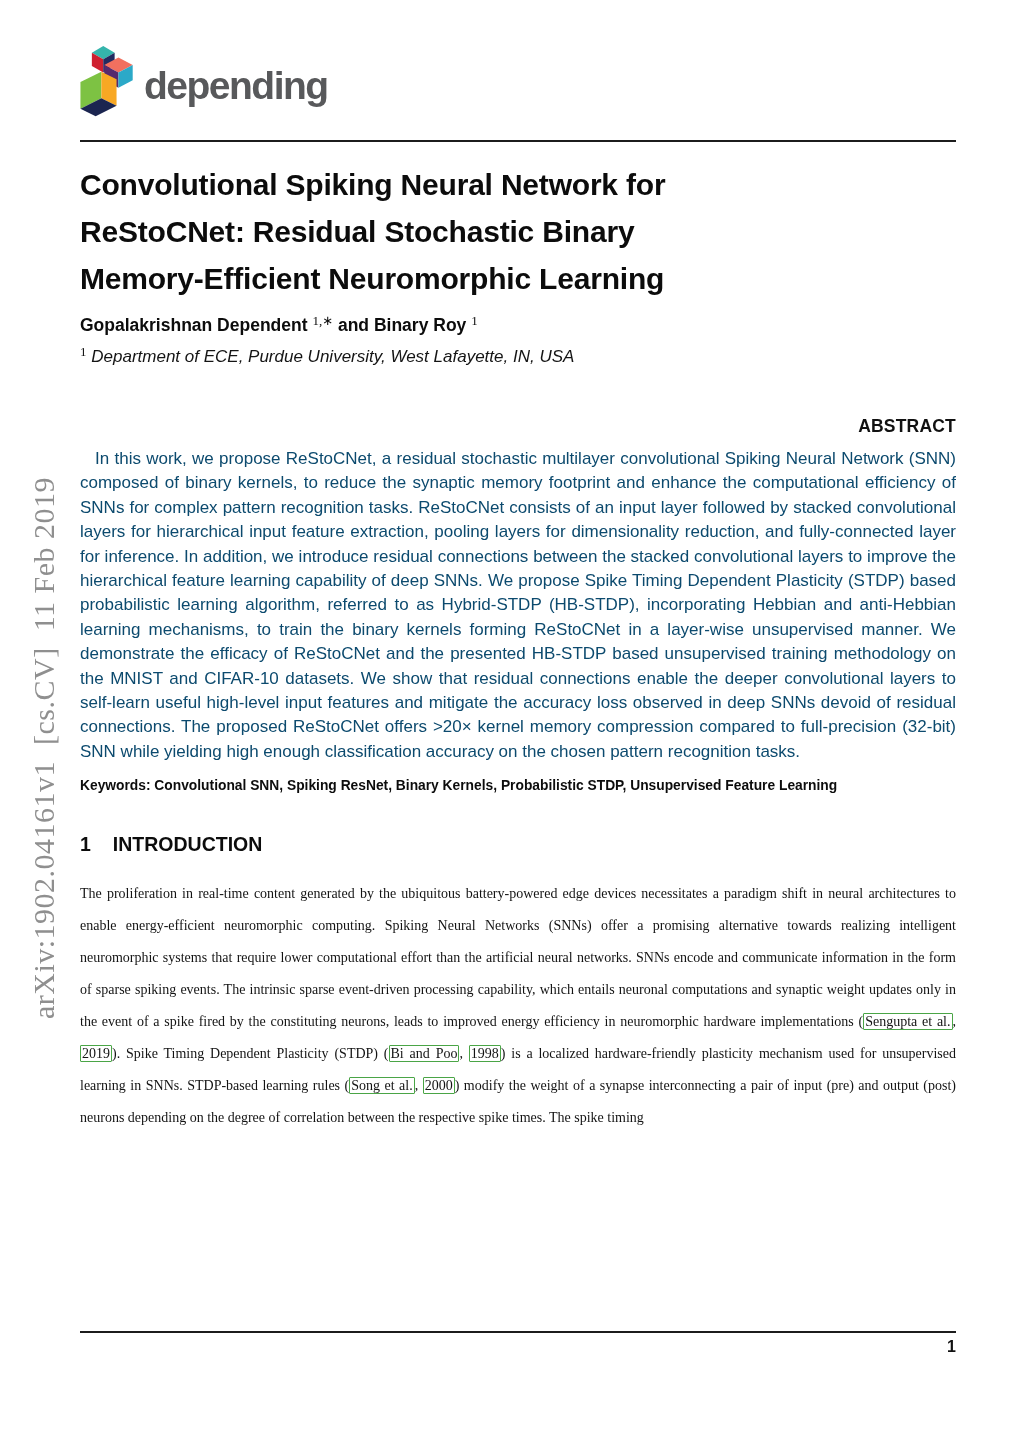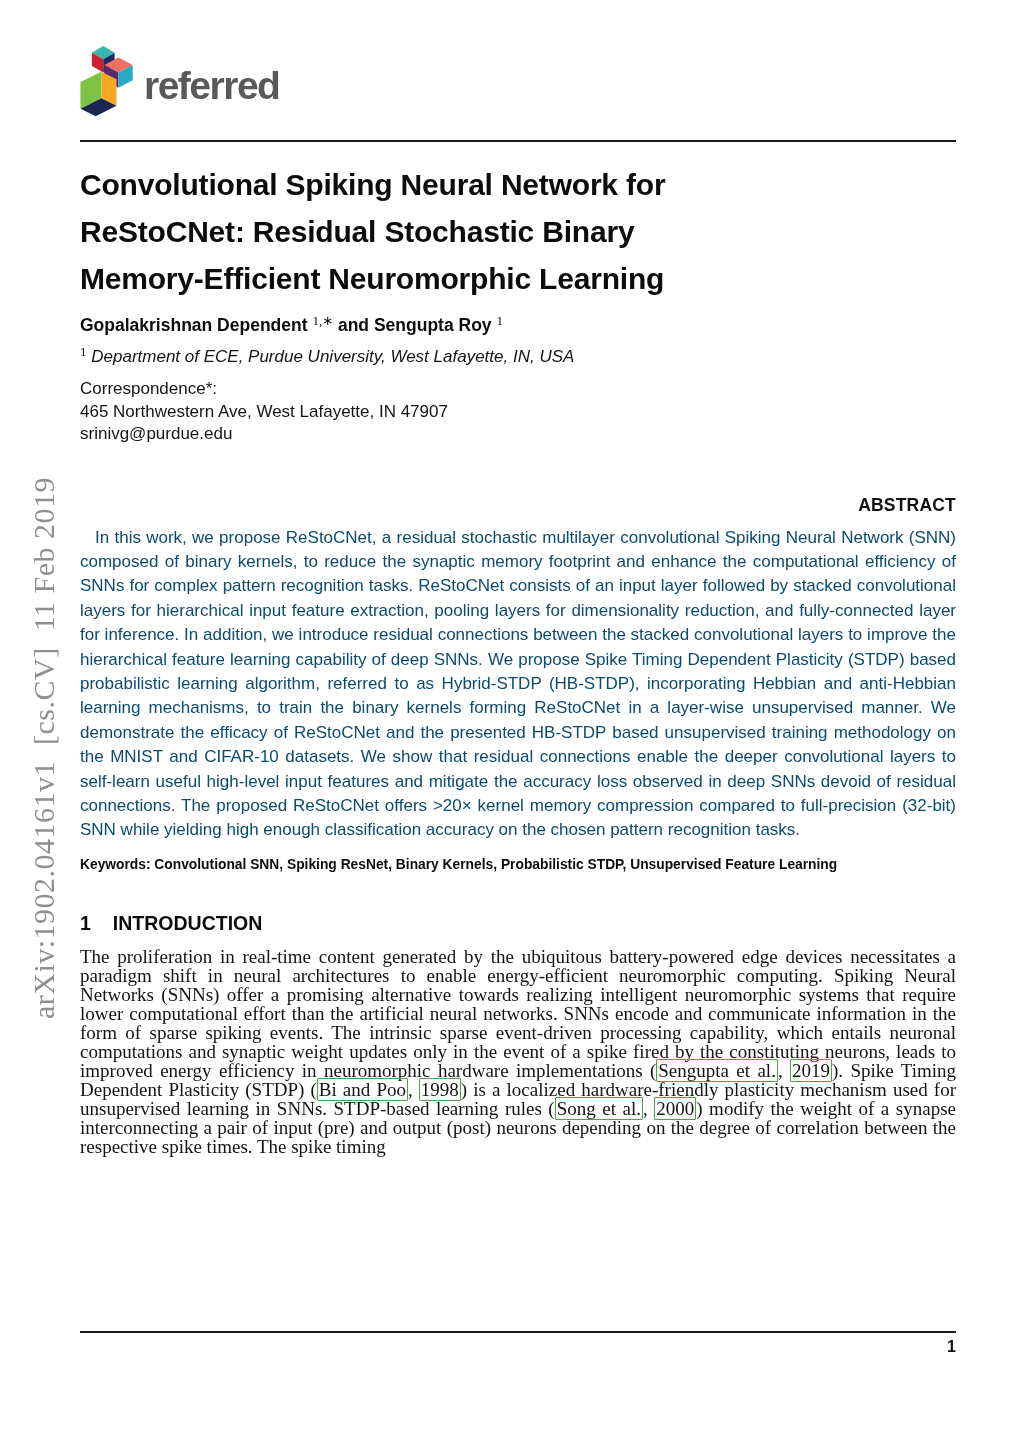--- a/index.html
+++ b/index.html
@@ -51,23 +51,23 @@
     margin-top: 10px; font-size: 17px; line-height: 24.4px;
     text-align: justify; text-indent: 15px; color: #0c4a6e;
   }
 
   .keywords { margin-top: 14px; font-size: 13.8px; font-weight: bold; color: #0c0c0c; }
 
   .section-heading { margin-top: 40px; font-size: 19.5px; font-weight: bold; color: #0c0c0c; }
   .section-number { display: inline-block; margin-right: 22px; }
 
   .intro-body {
-    margin-top: 12px;
+    margin-top: 22px;
     font-family: "Liberation Serif", serif;
-    font-size: 19px; line-height: 19px;
+    font-size: 14px; line-height: 32px;
     text-align: justify; color: #131313;
   }
   .cite {
     border: 1.5px solid #4aa546;
     padding: 0 1px; border-radius: 1px;
     cursor: pointer;
   }
 
   .footer {
     position: absolute; left: 80px; top: 1331px; width: 876px;
@@ -90,40 +90,35 @@
       <polygon points="24,14 36,7 36,21 24,28" fill="#232a60"></polygon>
 
       <polygon points="40,12 55,20 40,28 25,20" fill="#f1705f"></polygon>
       <polygon points="25,20 40,28 40,44 25,36" fill="#562a6e"></polygon>
       <polygon points="40,28 55,20 55,36 40,44" fill="#2ba9c8"></polygon>
 
       <polygon points="0,38 22,27 22,55 0,66" fill="#7dc243"></polygon>
       <polygon points="22,27 38,35 38,63 22,55" fill="#f8a824"></polygon>
       <polygon points="0,66 22,55 38,63 16,74" fill="#1b2550"></polygon>
     </svg>
-    <div class="wordmark">referred</div>
+    <div class="wordmark">depending</div>
   </div>
 
   <div class="rule-top"></div>
 
   <div class="title">
     <div>Convolutional Spiking Neural Network for</div>
     <div>ReStoCNet: Residual Stochastic Binary</div>
     <div>Memory-Efficient Neuromorphic Learning</div>
   </div>
 
-  <div class="authors"><span>Gopalakrishnan Dependent</span> <span class="sup-serif">1,∗</span><span> and </span><span>Sengupta Roy</span> <span class="sup-serif">1</span></div>
+  <div class="authors"><span>Gopalakrishnan Dependent</span> <span class="sup-serif">1,∗</span><span> and </span><span>Binary Roy</span> <span class="sup-serif">1</span></div>
 
   <div class="affiliation"><span class="sup-serif">1</span> <span>Department of ECE, Purdue University, West Lafayette, IN, USA</span></div>
 
-  <div class="correspondence">
-    <div>Correspondence*:</div>
-    <div>465 Northwestern Ave, West Lafayette, IN 47907</div>
-    <div>srinivg@purdue.edu</div>
-  </div>
 
   <div class="abstract-heading">ABSTRACT</div>
   <div class="abstract-body">In this work, we propose ReStoCNet, a residual stochastic multilayer convolutional Spiking Neural Network (SNN) composed of binary kernels, to reduce the synaptic memory footprint and enhance the computational efficiency of SNNs for complex pattern recognition tasks. ReStoCNet consists of an input layer followed by stacked convolutional layers for hierarchical input feature extraction, pooling layers for dimensionality reduction, and fully-connected layer for inference. In addition, we introduce residual connections between the stacked convolutional layers to improve the hierarchical feature learning capability of deep SNNs. We propose Spike Timing Dependent Plasticity (STDP) based probabilistic learning algorithm, referred to as Hybrid-STDP (HB-STDP), incorporating Hebbian and anti-Hebbian learning mechanisms, to train the binary kernels forming ReStoCNet in a layer-wise unsupervised manner. We demonstrate the efficacy of ReStoCNet and the presented HB-STDP based unsupervised training methodology on the MNIST and CIFAR-10 datasets. We show that residual connections enable the deeper convolutional layers to self-learn useful high-level input features and mitigate the accuracy loss observed in deep SNNs devoid of residual connections. The proposed ReStoCNet offers &gt;20× kernel memory compression compared to full-precision (32-bit) SNN while yielding high enough classification accuracy on the chosen pattern recognition tasks.</div>
 
   <div class="keywords">Keywords: Convolutional SNN, Spiking ResNet, Binary Kernels, Probabilistic STDP, Unsupervised Feature Learning</div>
 
   <div class="section-heading">
     <span class="section-number">1</span><span>INTRODUCTION</span>
   </div>
 

